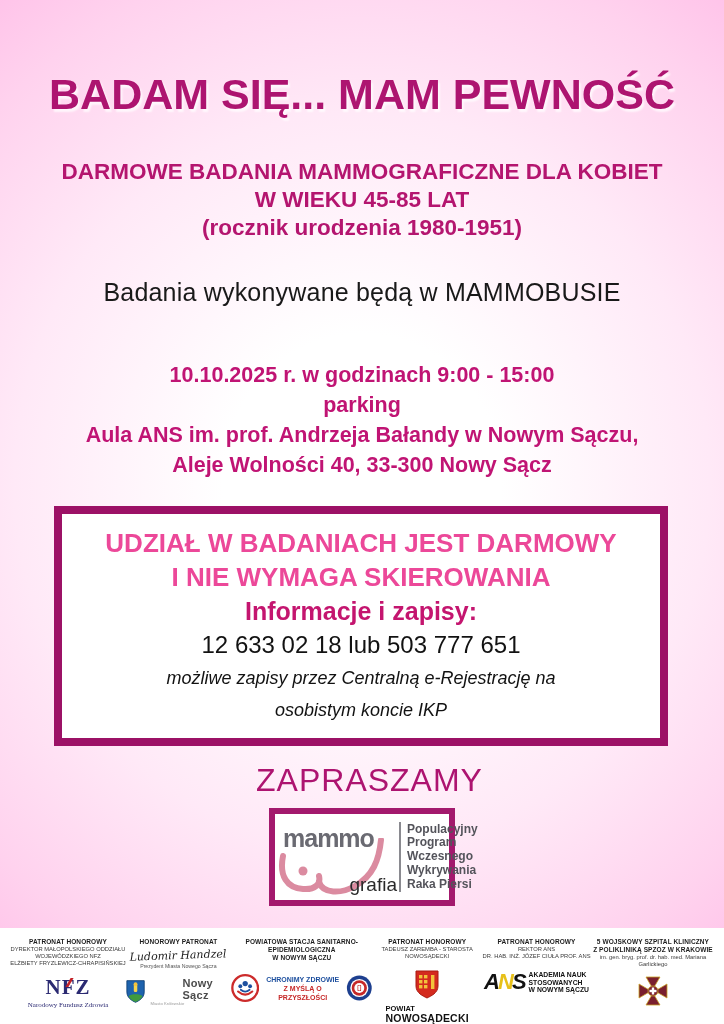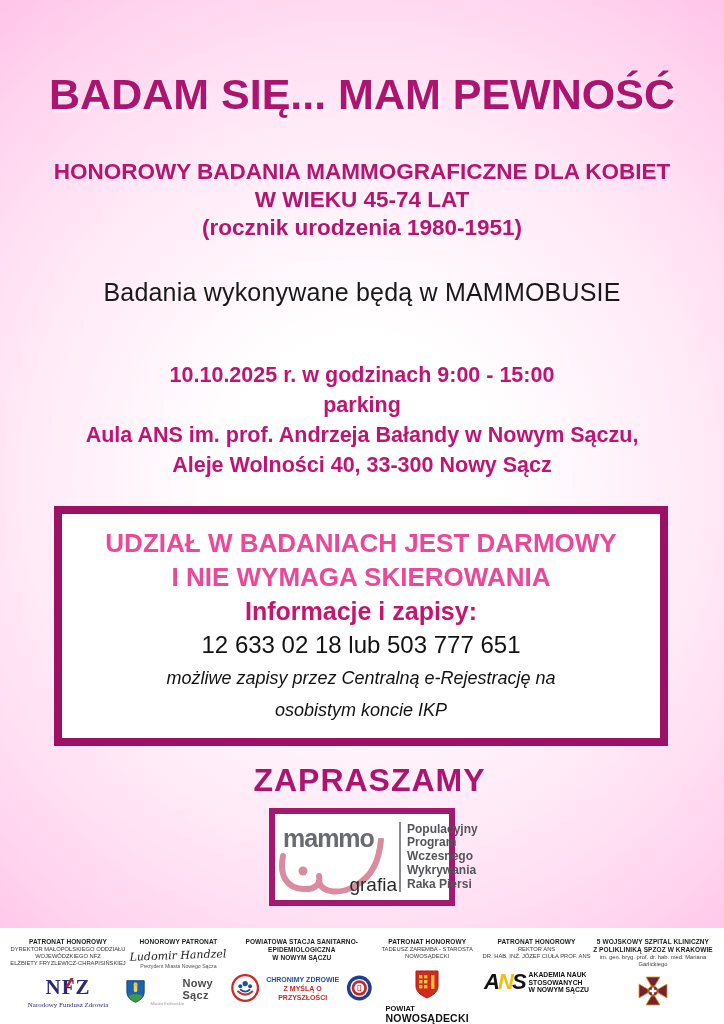--- a/index.html
+++ b/index.html
@@ -21,21 +21,21 @@
   .event{top:360px;font-size:21.5px;font-weight:bold;color:#c01474;line-height:30px;}
   .info-box{
     position:absolute;top:506px;left:54px;width:614px;height:240px;
     background:#ffffff;border:8px solid #9c1166;box-sizing:border-box;
     display:flex;flex-direction:column;justify-content:center;text-align:center;
   }
   .box-h{font-size:26px;font-weight:bold;color:#ec4899;line-height:34px;}
   .box-info{font-size:25px;font-weight:bold;color:#c4156f;line-height:34px;}
   .box-phone{font-size:24px;color:#121212;line-height:34px;}
   .box-note{font-size:18px;font-style:italic;color:#121212;line-height:32px;}
-  .zapraszamy{top:762px;font-size:32px;font-weight:bold;color:#ad1470;letter-spacing:1px;margin-left:15px;}
+  .zapraszamy{top:762px;font-size:32px;font-weight:normal;color:#ad1470;letter-spacing:1px;margin-left:15px;}
   .logo-box{
     position:absolute;top:808px;left:50%;transform:translateX(-50%);
     width:186px;height:98px;background:#ffffff;border:6px solid #a3196d;
     box-sizing:border-box;display:flex;align-items:stretch;
   }
   .logo-left{position:relative;width:118px;flex:none;}
   .mammo-word{position:absolute;top:10px;left:8px;font-size:25px;font-weight:bold;color:#6a6a72;letter-spacing:-1px;}
   .breast-curve{position:absolute;left:2px;top:24px;}
   .grafia-word{position:absolute;right:-4px;bottom:4px;font-size:19px;color:#2a2a2a;letter-spacing:0px;}
   .logo-divider{width:2px;background:#8a8a90;margin:8px 0 8px 6px;flex:none;}
@@ -72,22 +72,22 @@
   .cross-wrap{margin-top:6px;}
 </style>
 </head>
 <body>
 
 <div class="poster">
 
   <div class="center title">BADAM SIĘ... MAM PEWNOŚĆ</div>
 
   <div class="center subtitle">
-    <div>HONOROWY BADANIA MAMMOGRAFICZNE DLA KOBIET</div>
-    <div>W WIEKU 45-74 LAT</div>
+    <div>DARMOWE BADANIA MAMMOGRAFICZNE DLA KOBIET</div>
+    <div>W WIEKU 45-85 LAT</div>
     <div>(rocznik urodzenia 1980-1951)</div>
   </div>
 
   <div class="center mammobus">Badania wykonywane będą w MAMMOBUSIE</div>
 
   <div class="center event">
     <div>10.10.2025 r. w godzinach 9:00 - 15:00</div>
     <div>parking</div>
     <div>Aula ANS im. prof. Andrzeja Bałandy w Nowym Sączu,</div>
     <div>Aleje Wolności 40, 33-300 Nowy Sącz</div>

